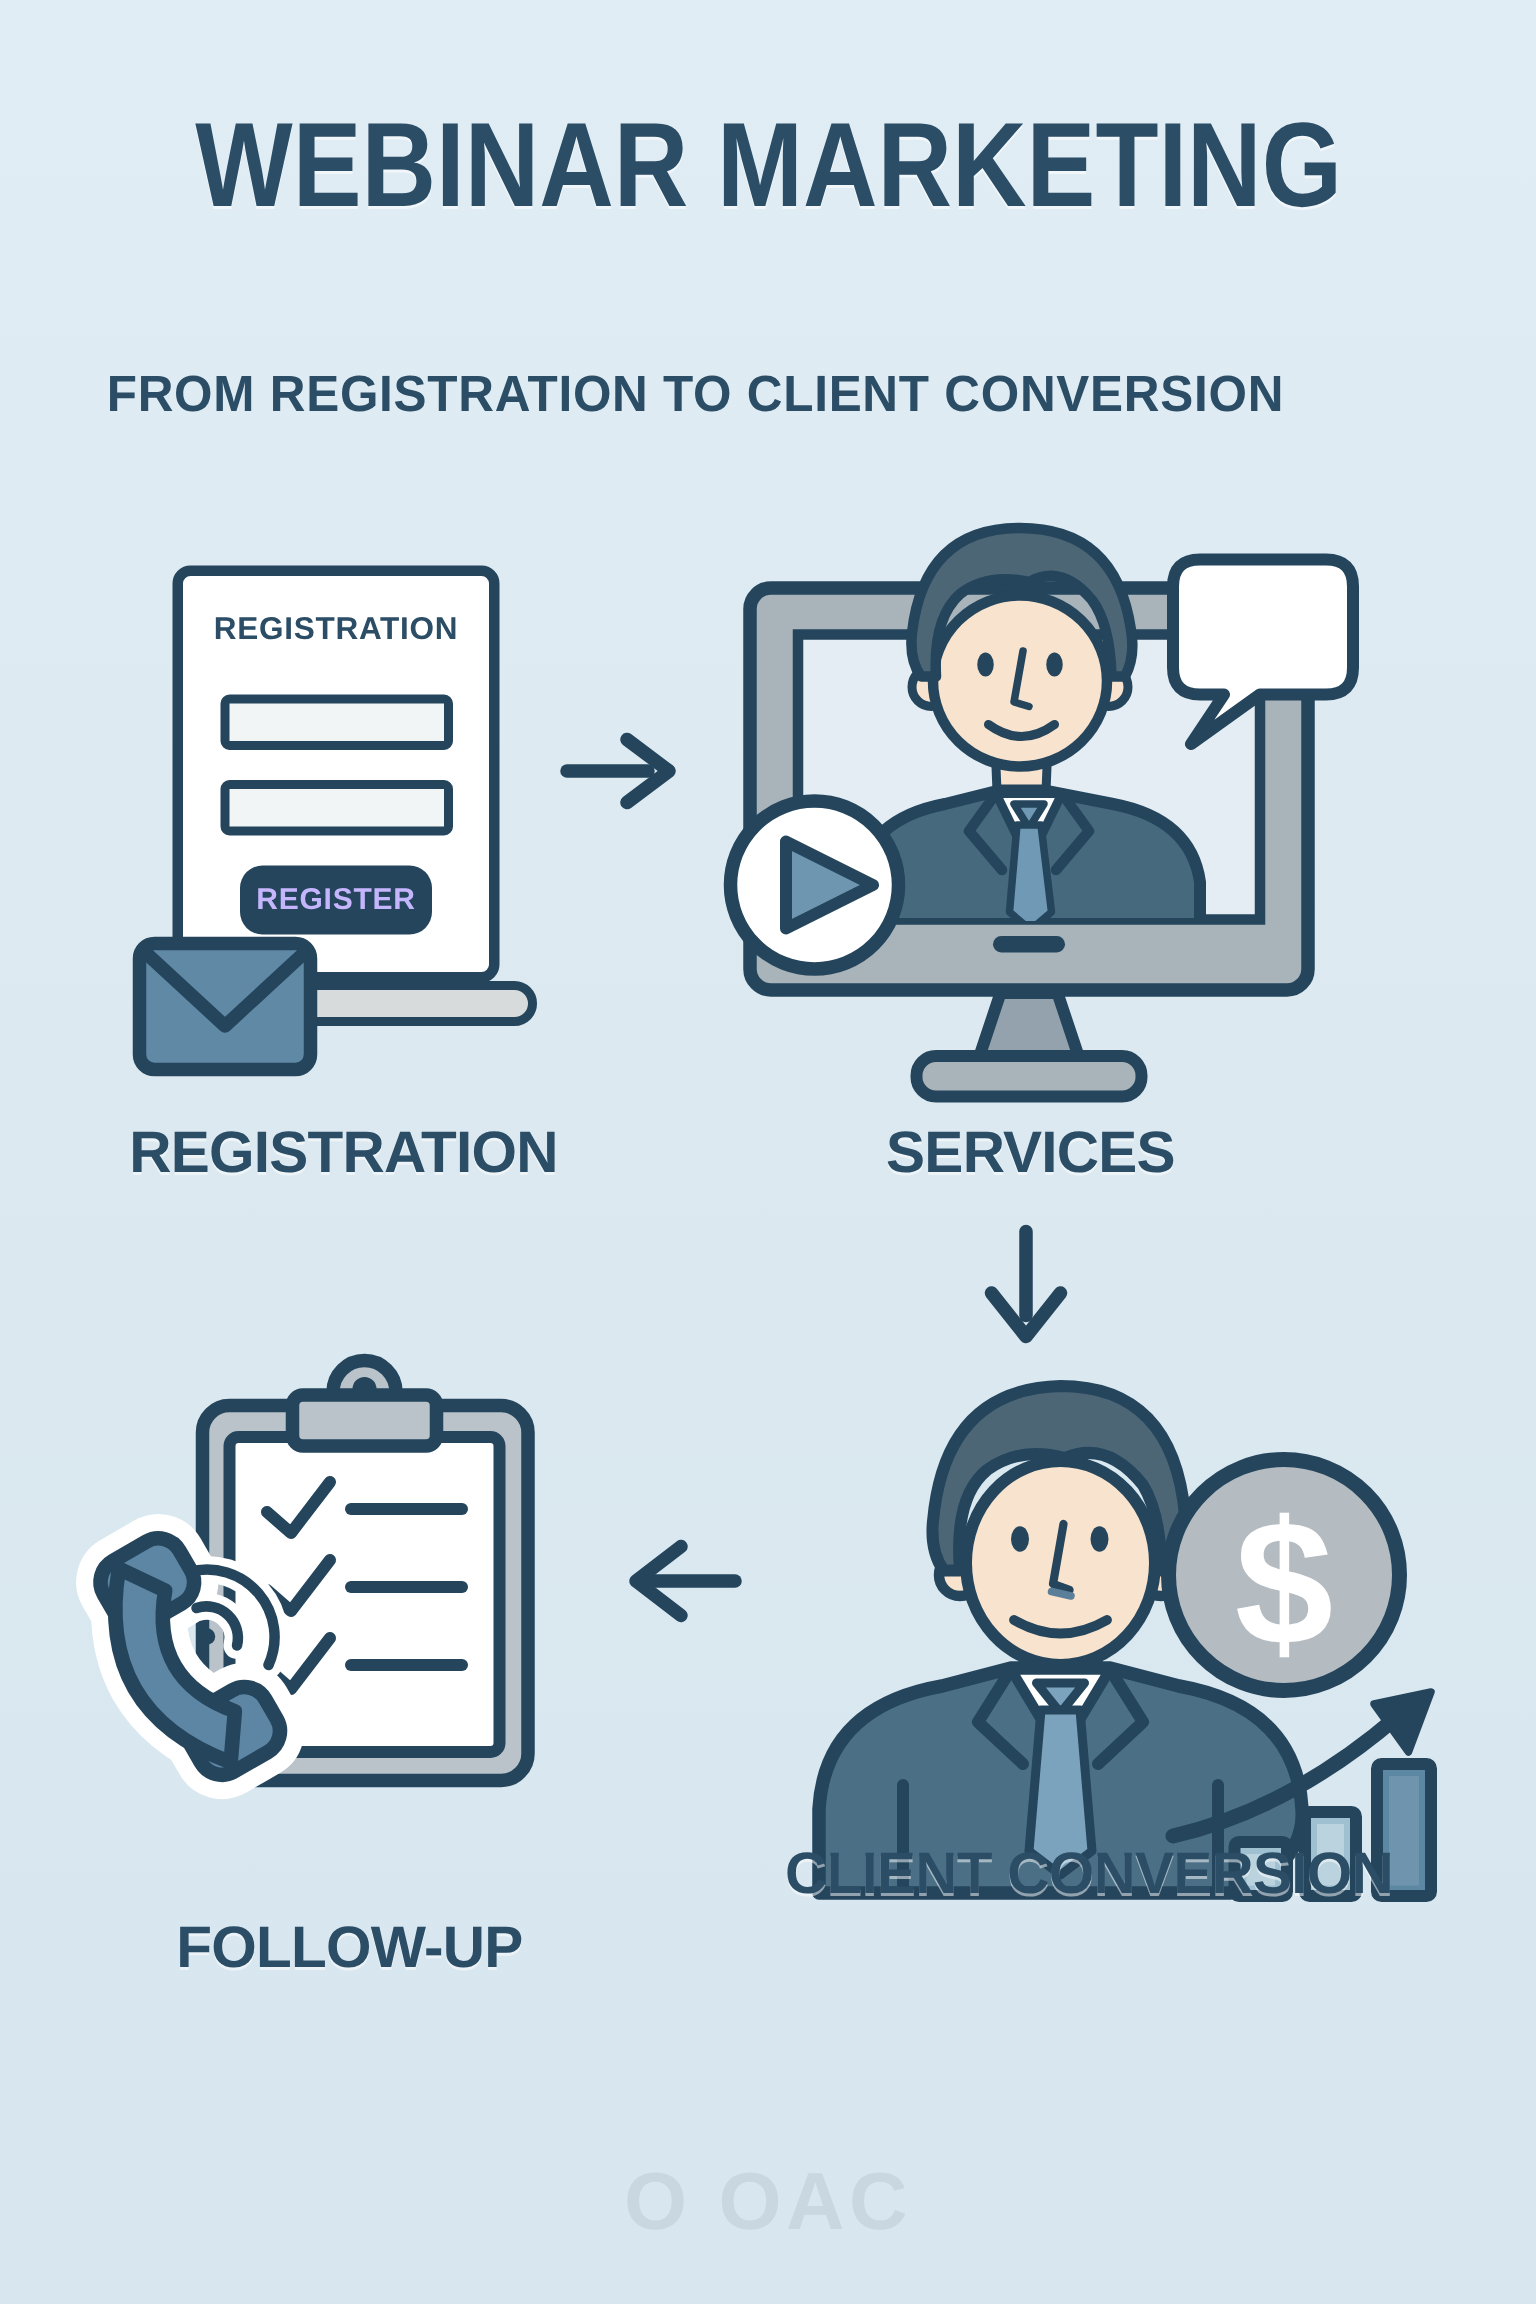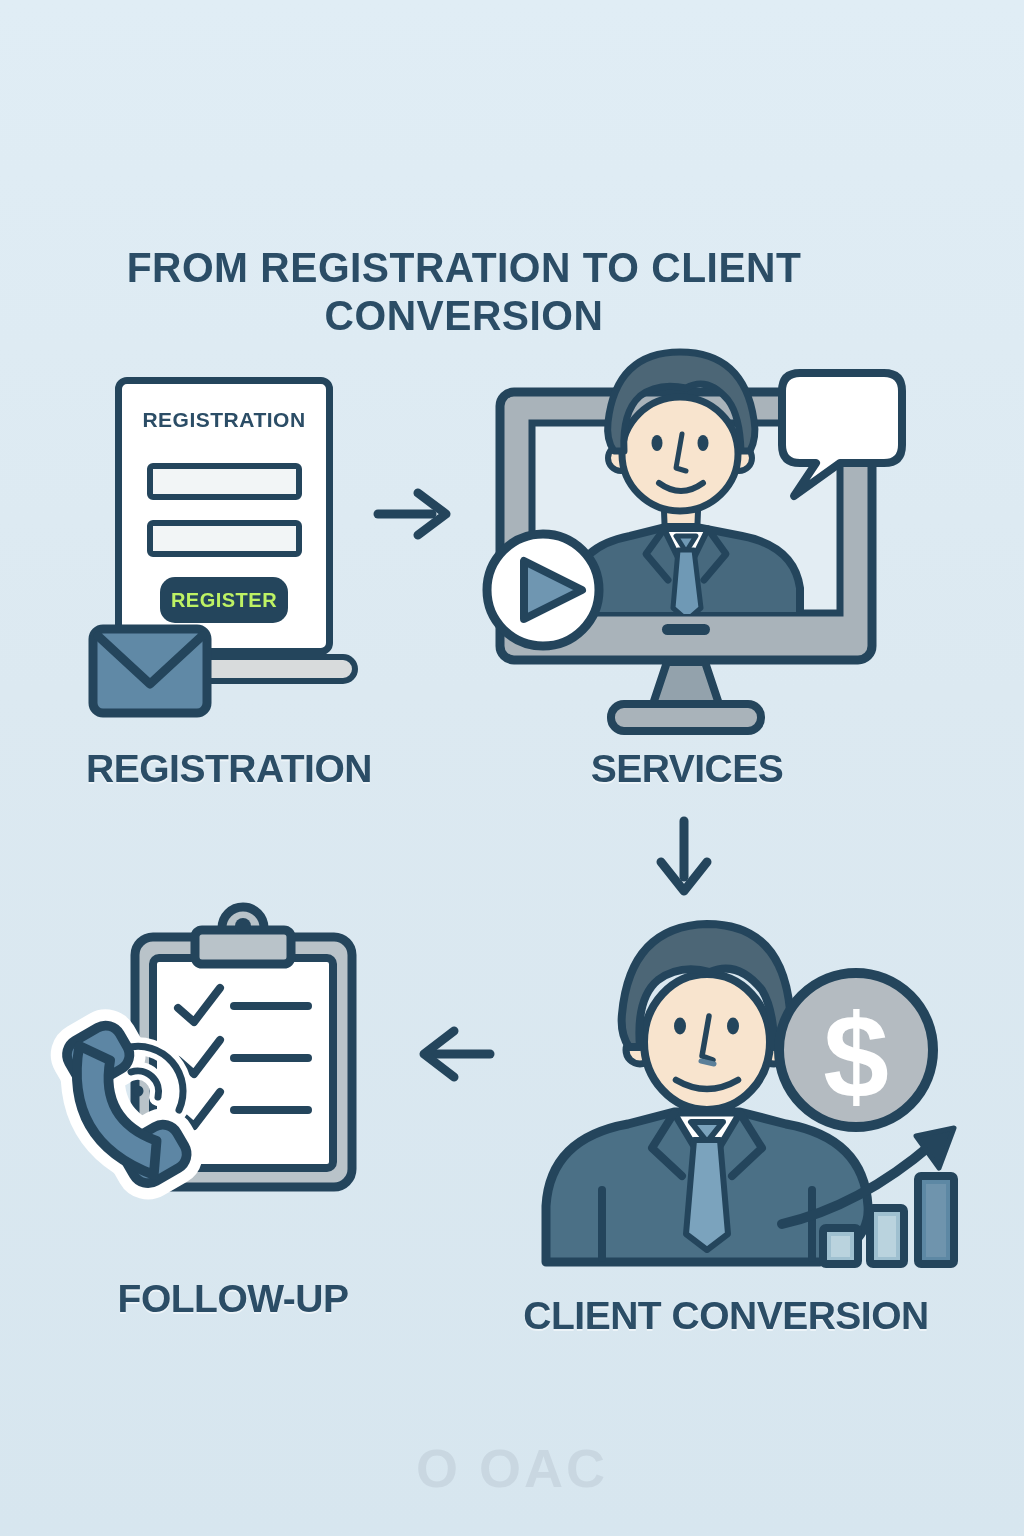--- a/index.html
+++ b/index.html
@@ -18,21 +18,21 @@
   .abs{position:absolute;}
   .title{
     top:70px;left:0;width:1024px;text-align:center;
     color:var(--text);font-weight:bold;font-size:80px;line-height:80px;
     letter-spacing:0px;text-shadow:0 2px 0 rgba(255,255,255,.55);
   }
   .title .tline{display:block;}
   .title .tline span{display:inline-block;transform:scaleX(.86);transform-origin:center;}
   .subtitle{
     top:244px;left:0;width:928px;text-align:center;color:var(--text);
-    font-weight:bold;font-size:42px;letter-spacing:.5px;
+    font-weight:bold;font-size:34px;letter-spacing:.5px;
   }
   .subtitle span{display:inline-block;transform:scaleX(.97);transform-origin:center;}
   .step-label{
     color:var(--text);font-weight:bold;font-size:39px;letter-spacing:-0.5px;
     white-space:nowrap;transform:translateX(-50%);
     text-shadow:0 2px 0 rgba(255,255,255,.5);
   }
   
   .reg-paper{
     left:115px;top:377px;width:218px;height:278px;background:#ffffff;
@@ -42,37 +42,38 @@
     margin-top:24px;text-align:center;font-size:21px;font-weight:bold;
     color:var(--text);letter-spacing:.5px;
   }
   .reg-field{
     position:absolute;left:25px;width:155px;height:37px;background:#f2f5f6;
     border:6px solid var(--navy);border-radius:6px;
   }
   .reg-field.f1{top:79px;} .reg-field.f2{top:136px;}
   .reg-button{
     position:absolute;left:38px;top:193px;width:128px;height:46px;
-    background:var(--navy);border-radius:15px;color:#bef264;font-size:20px;
+    background:var(--navy);border-radius:15px;color:#c4b5fd;font-size:20px;
     font-weight:bold;text-align:center;line-height:46px;letter-spacing:.5px;
   }
   .reg-base{
     left:200px;top:654px;width:158px;height:30px;background:var(--lgray);
     border:6px solid var(--navy);border-radius:8px 15px 15px 8px;
   }
   .watermark{
     top:1437px;left:0;width:1024px;text-align:center;color:var(--wm);
     font-size:54px;font-weight:bold;letter-spacing:3px;
   }
   svg{display:block;overflow:visible;}
 </style>
 </head>
 <body>
 
 <h1 class="abs title">
+  <span class="tline"><span>WEBINAR MARKETING</span></span>
 </h1>
 <div class="abs subtitle"><span>FROM REGISTRATION TO CLIENT CONVERSION</span></div>
 
 <div class="abs reg-paper">
   <div class="reg-form-title">REGISTRATION</div>
   <div class="reg-field f1"></div>
   <div class="reg-field f2"></div>
   <div class="reg-button">REGISTER</div>
 </div>
 <div class="abs reg-base"></div>
@@ -209,15 +210,15 @@
     <rect x="293" y="318" width="35" height="36" rx="3" fill="#9fc0d0" stroke="#24455c" stroke-width="8"></rect>
     <rect x="301" y="326" width="19" height="21" fill="#bad3de"></rect>
     <rect x="340" y="298" width="34" height="56" rx="3" fill="#9fc0d0" stroke="#24455c" stroke-width="8"></rect>
     <rect x="348" y="306" width="18" height="41" fill="#bad3de"></rect>
     <rect x="388" y="266" width="36" height="88" rx="3" fill="#5d88a4" stroke="#24455c" stroke-width="8"></rect>
     <rect x="396" y="274" width="20" height="73" fill="#6f94ad"></rect>
   </g>
 </svg>
 
 <div class="abs step-label" style="left:233px;top:1277px">FOLLOW-UP</div>
-<div class="abs step-label" style="left:726px;top:1294px">CLIENT CONVERSION</div>
+<div class="abs step-label" style="left:726px;top:1228px">CLIENT CONVERSION</div>
 
 <div class="abs watermark">O OAC</div>
 
 </body></html>

